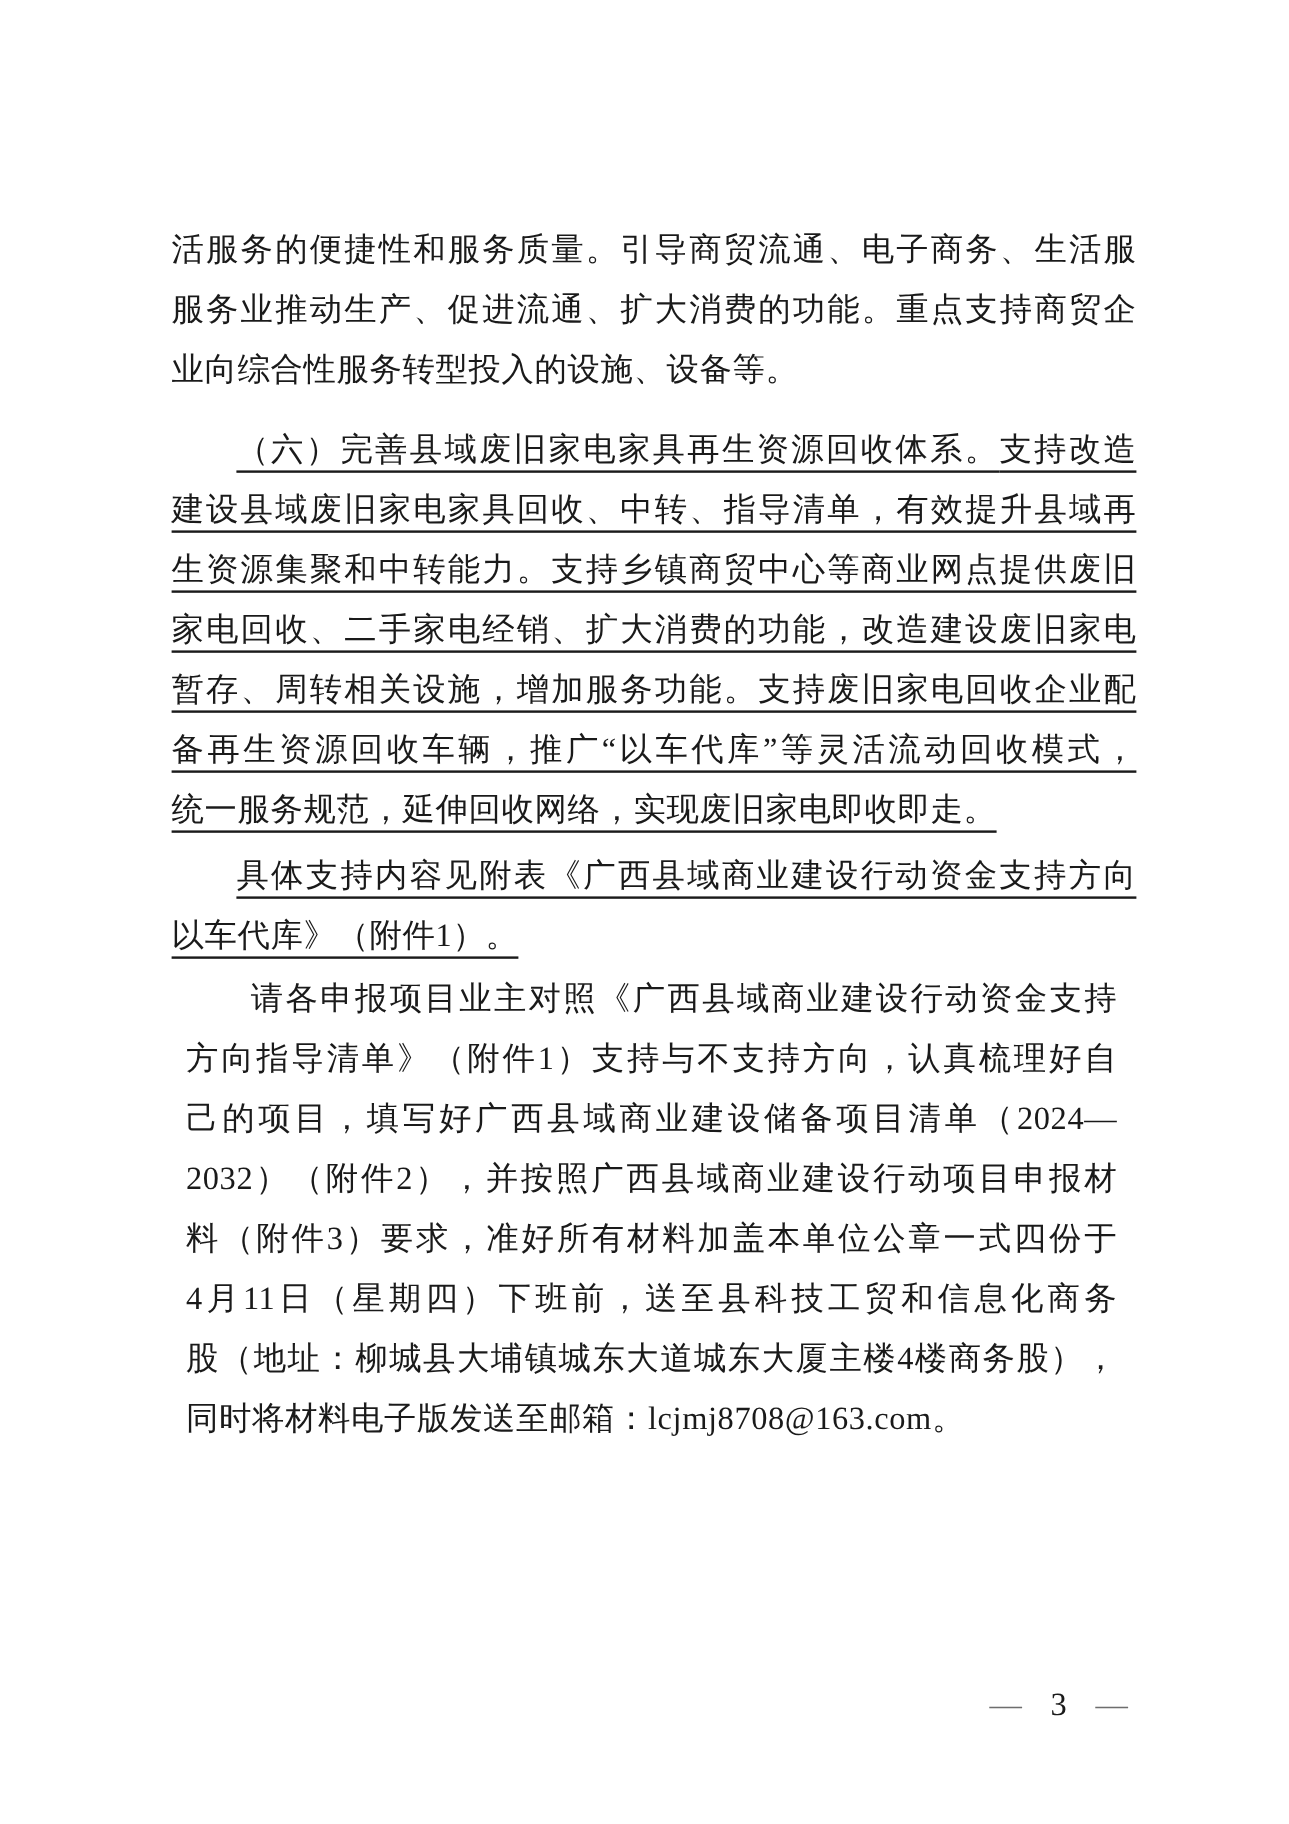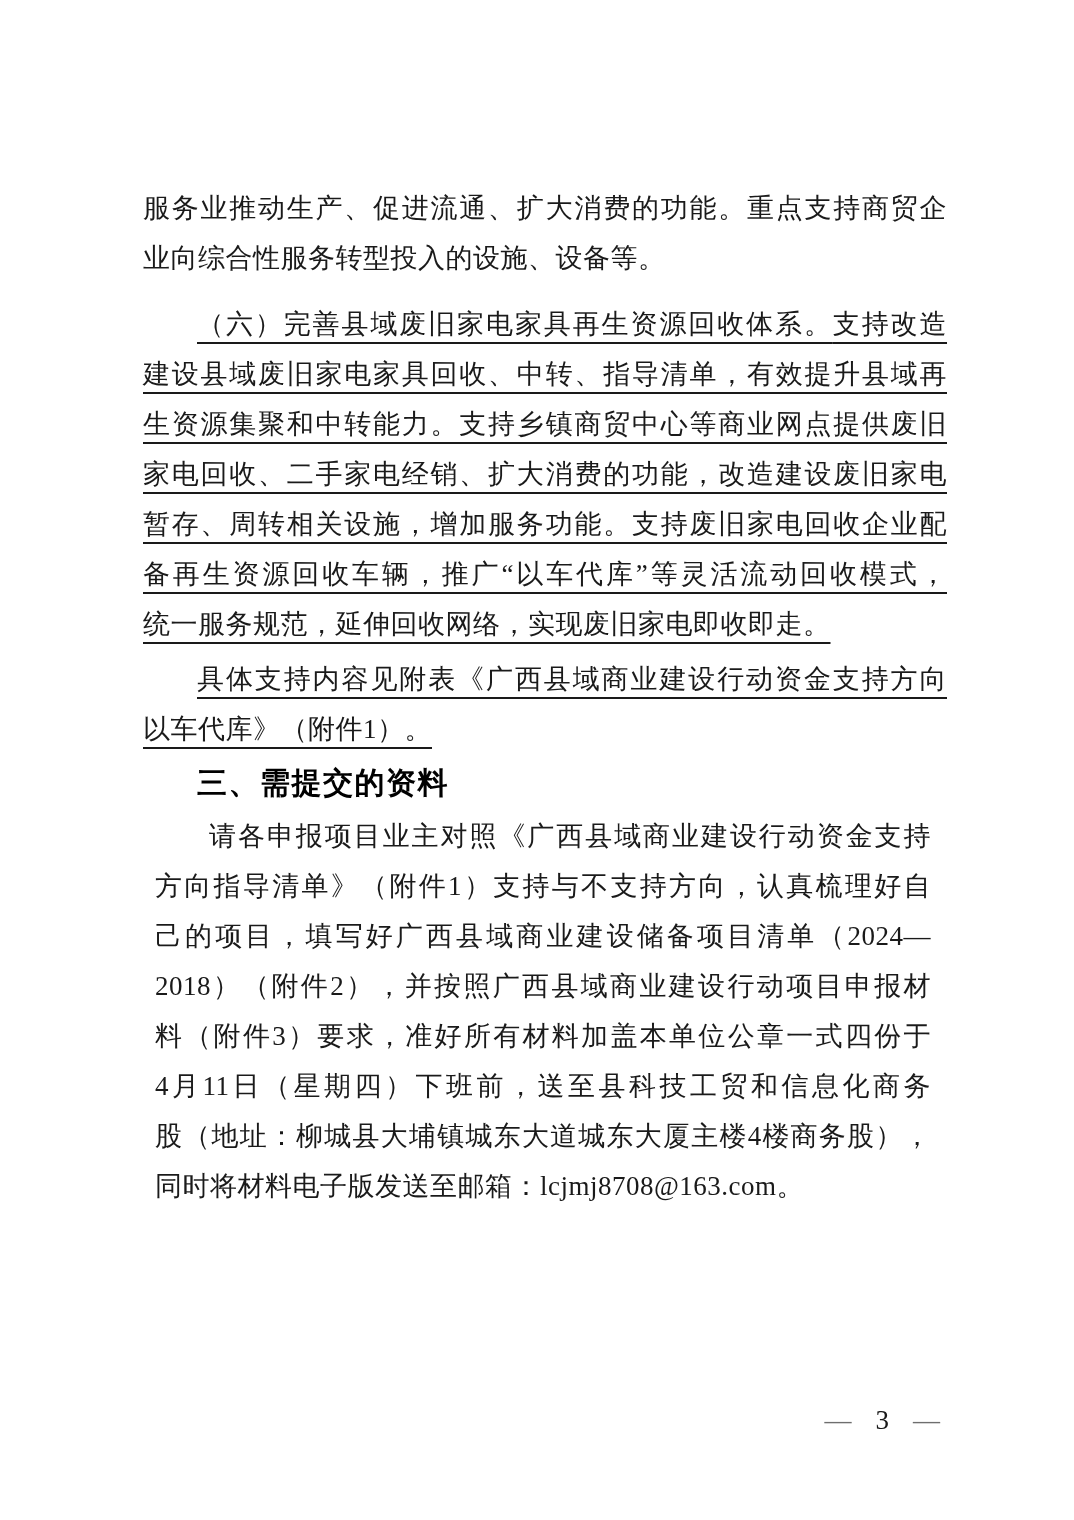--- a/index.html
+++ b/index.html
@@ -64,46 +64,46 @@
   .dash { color: #6e6e6e; }
   .pagenum { color: #1a1a1a; }
 </style>
 </head>
 <body>
 
 <div class="page">
   <div class="content">
 
     <div class="para">
+      <div class="line fill">活服务的便捷性和服务质量。引导商贸流通、电子商务、生活服</div>
       <div class="line fill">服务业推动生产、促进流通、扩大消费的功能。重点支持商贸企</div>
       <div class="line">业向综合性服务转型投入的设施、设备等。</div>
     </div>
 
     <div class="para underlined sec6">
       <div class="line fill indent"><span class="bold">（六）完善县域废旧家电家具再生资源回收体系。</span><span>支持改造</span></div>
       <div class="line fill">建设县域废旧家电家具回收、中转、指导清单，有效提升县域再</div>
       <div class="line fill">生资源集聚和中转能力。支持乡镇商贸中心等商业网点提供废旧</div>
       <div class="line fill">家电回收、二手家电经销、扩大消费的功能，改造建设废旧家电</div>
       <div class="line fill">暂存、周转相关设施，增加服务功能。支持废旧家电回收企业配</div>
       <div class="line fill">备再生资源回收车辆，推广“以车代库”等灵活流动回收模式，</div>
       <div class="line">统一服务规范，延伸回收网络，实现废旧家电即收即走。</div>
     </div>
 
     <div class="para underlined attach">
       <div class="line fill indent">具体支持内容见附表《广西县域商业建设行动资金支持方向</div>
       <div class="line">以车代库》（附件1）。</div>
     </div>
 
-    <h2 class="heading">三、需提交的资料</h2>
 
     <div class="para p5">
       <div class="line fill indent">请各申报项目业主对照《广西县域商业建设行动资金支持</div>
       <div class="line fill">方向指导清单》（附件1）支持与不支持方向，认真梳理好自</div>
       <div class="line fill">己的项目，填写好广西县域商业建设储备项目清单（2024—</div>
-      <div class="line fill">2018）（附件2），并按照广西县域商业建设行动项目申报材</div>
+      <div class="line fill">2032）（附件2），并按照广西县域商业建设行动项目申报材</div>
       <div class="line fill">料（附件3）要求，准好所有材料加盖本单位公章一式四份于</div>
       <div class="line fill">4月11日（星期四）下班前，送至县科技工贸和信息化商务</div>
       <div class="line fill">股（地址：柳城县大埔镇城东大道城东大厦主楼4楼商务股），</div>
       <div class="line">同时将材料电子版发送至邮箱：lcjmj8708@163.com。</div>
     </div>
 
   </div>
 
   <div class="footer">
     <span class="dash">—</span>

